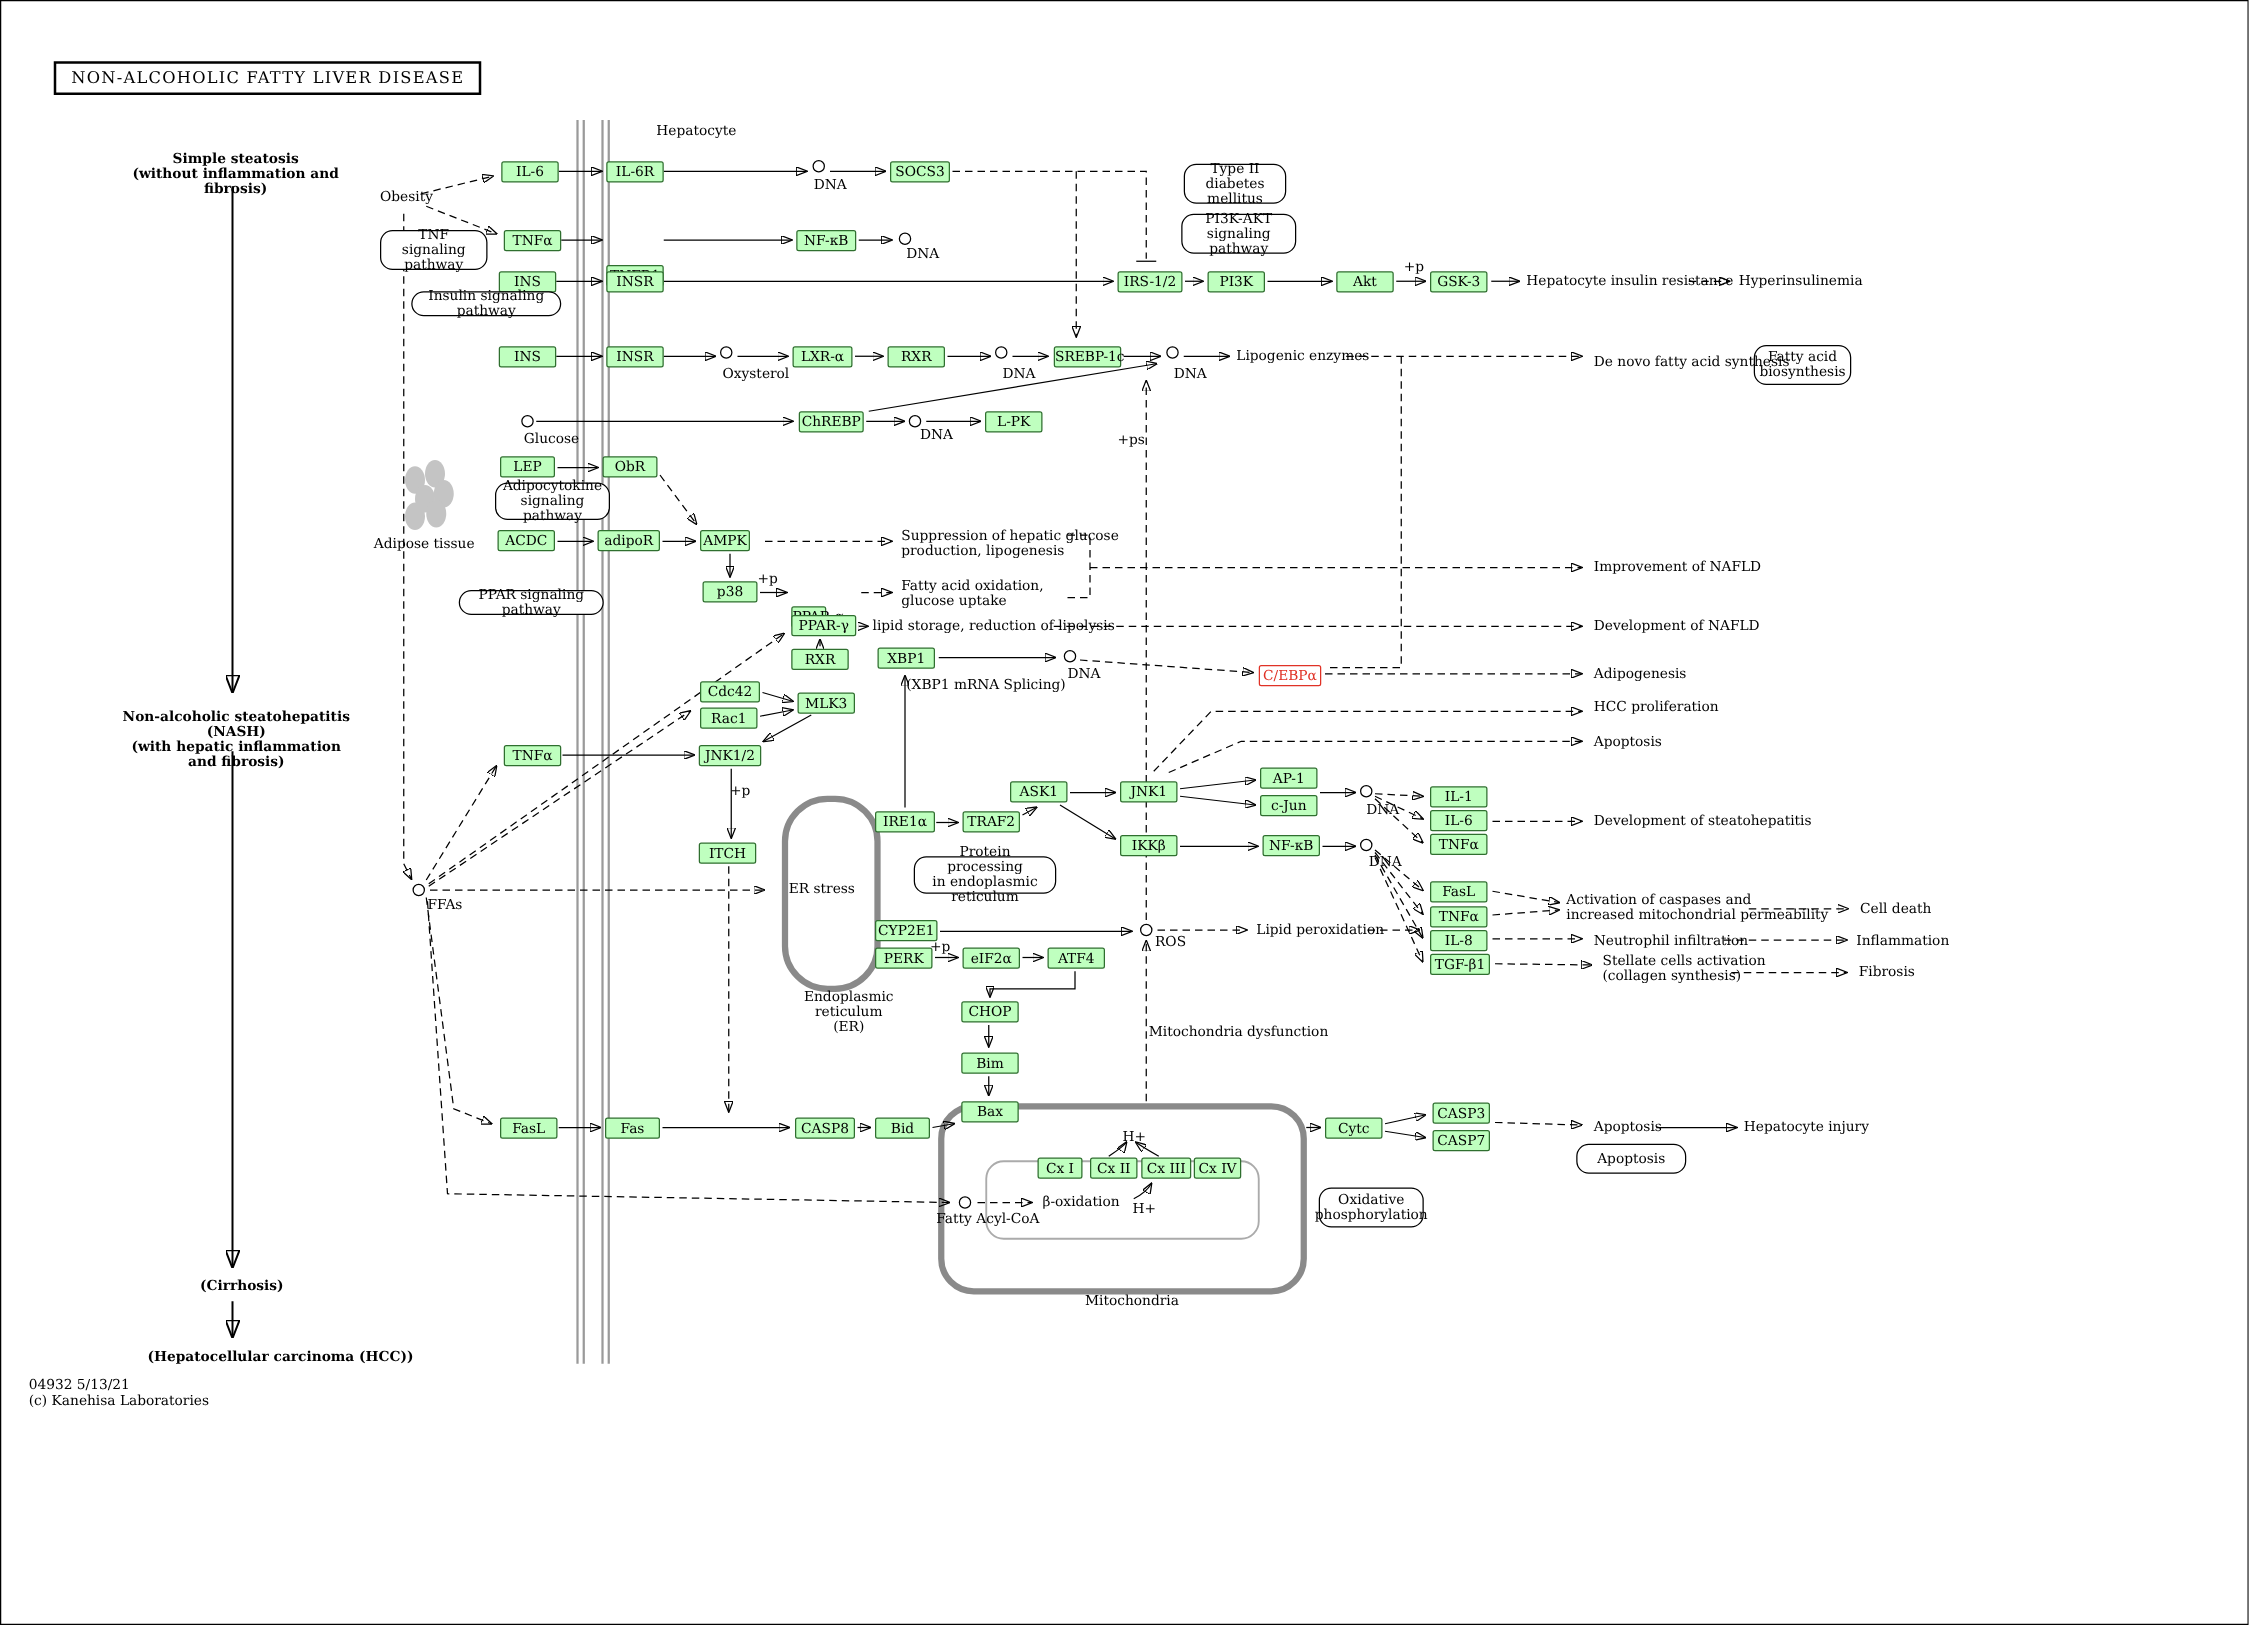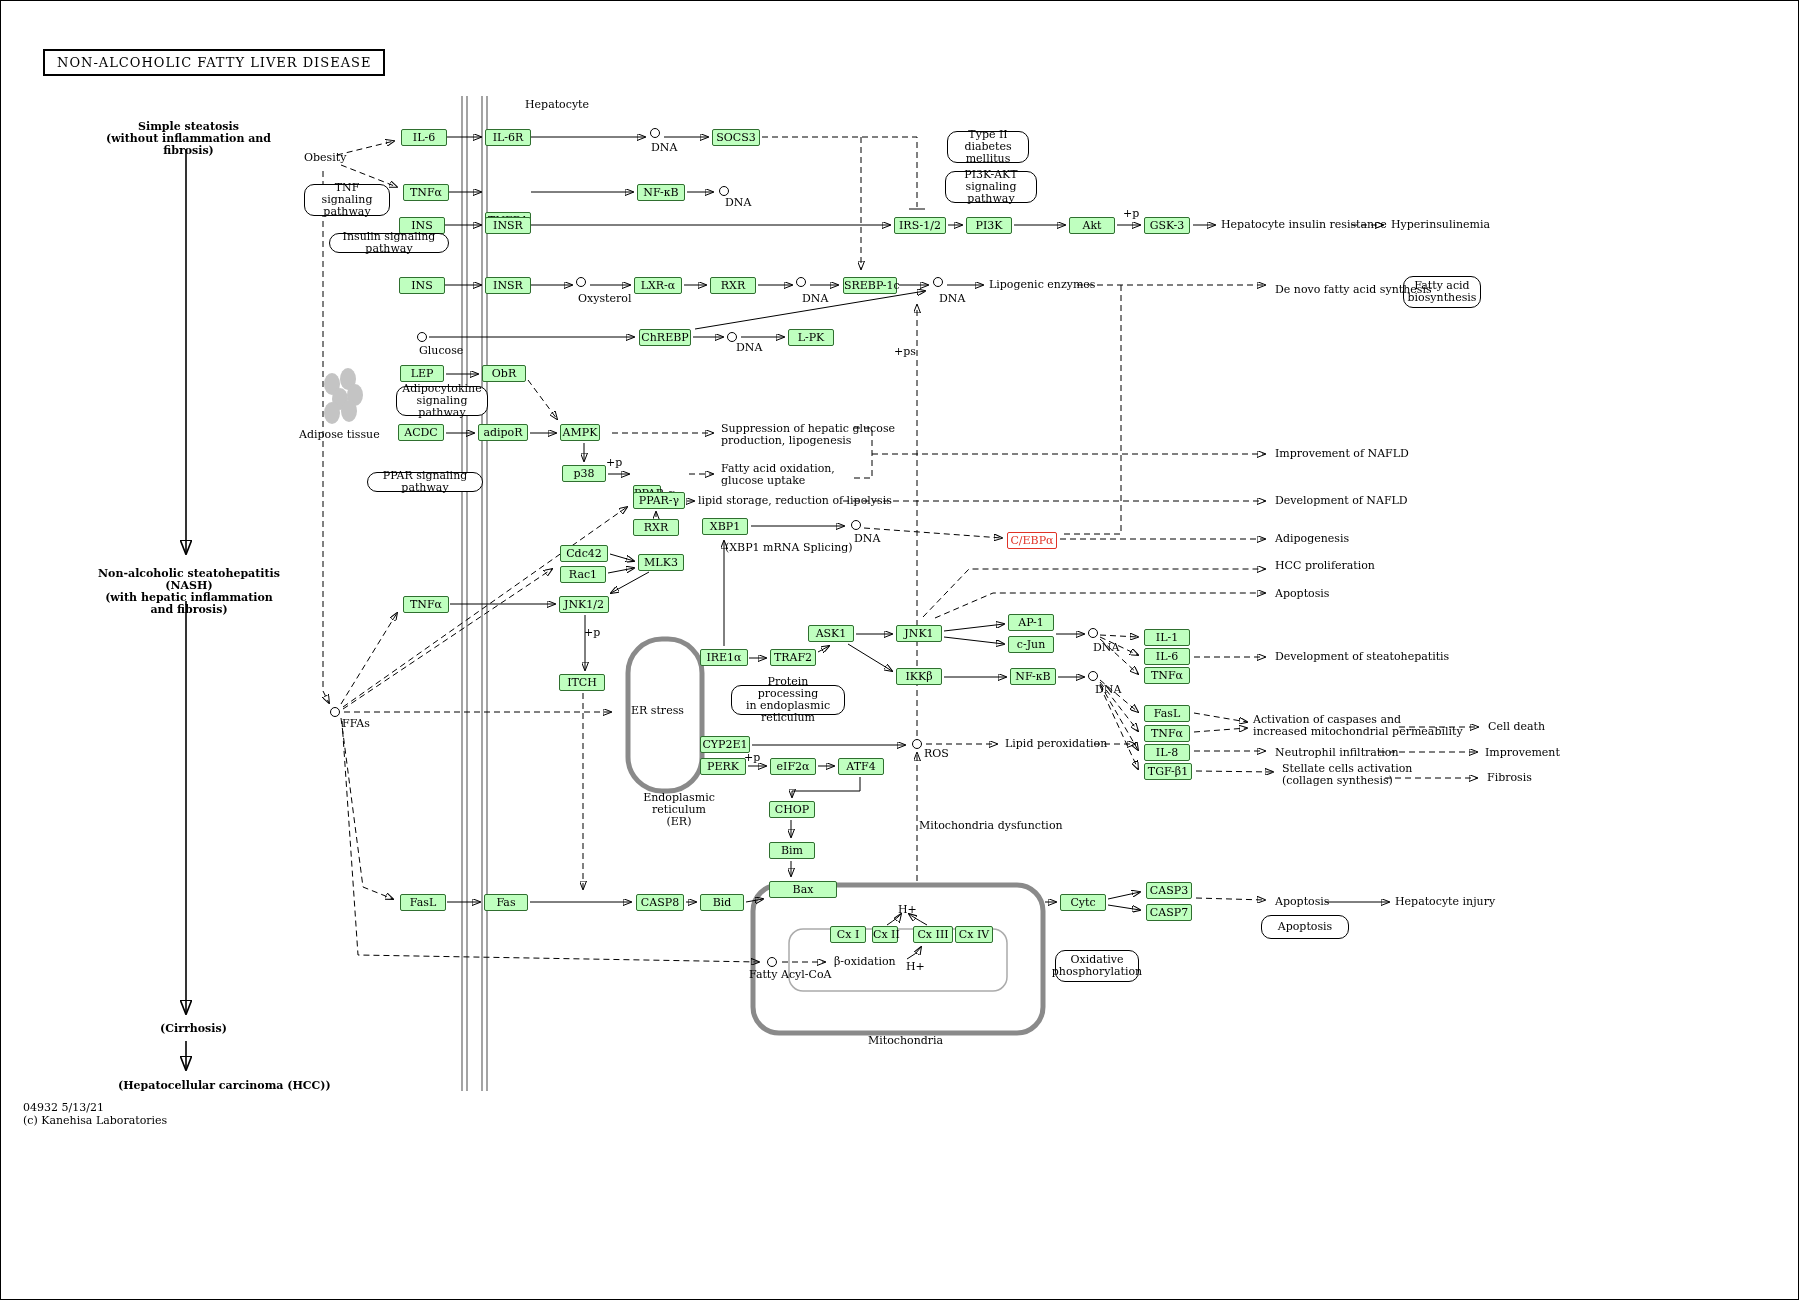--- a/index.html
+++ b/index.html
@@ -242,30 +242,30 @@
     <div class="gene" style="left: 1143px; top: 704px; width: 46px;">FasL</div>
     <div class="gene" style="left: 1143px; top: 724px; width: 46px;">TNFα</div>
     <div class="gene" style="left: 1143px; top: 743px; width: 46px;">IL-8</div>
     <div class="gene" style="left: 1143px; top: 762px; width: 48px;">TGF-β1</div>
     <div class="gene" style="left: 699px; top: 735px; width: 50px;">CYP2E1</div>
     <div class="gene" style="left: 699px; top: 757px; width: 46px;">PERK</div>
     <div class="gene" style="left: 769px; top: 757px; width: 46px;">eIF2α</div>
     <div class="gene" style="left: 837px; top: 757px; width: 46px;">ATF4</div>
     <div class="gene" style="left: 768px; top: 800px; width: 46px;">CHOP</div>
     <div class="gene" style="left: 768px; top: 841px; width: 46px;">Bim</div>
-    <div class="gene" style="left: 768px; top: 880px; width: 68px;">Bax</div>
+    <div class="gene" style="left: 768px; top: 880px; width: 46px;">Bax</div>
     <div class="gene" style="left: 399px; top: 893px; width: 46px;">FasL</div>
     <div class="gene" style="left: 483px; top: 893px; width: 44px;">Fas</div>
     <div class="gene" style="left: 635px; top: 893px; width: 48px;">CASP8</div>
     <div class="gene" style="left: 699px; top: 893px; width: 44px;">Bid</div>
     <div class="gene" style="left: 1059px; top: 893px; width: 46px;">Cytc</div>
     <div class="gene" style="left: 1145px; top: 881px; width: 46px;">CASP3</div>
     <div class="gene" style="left: 1145px; top: 903px; width: 46px;">CASP7</div>
     <div class="gene" style="left: 829px; top: 925px; width: 36px;">Cx I</div>
-    <div class="gene" style="left: 871px; top: 925px; width: 26px;">Cx II</div>
+    <div class="gene" style="left: 871px; top: 925px; width: 38px;">Cx II</div>
     <div class="gene" style="left: 912px; top: 925px; width: 40px;">Cx III</div>
     <div class="gene" style="left: 954px; top: 925px; width: 38px;">Cx IV</div>
     <div class="gene red" style="left: 1006px; top: 531px; width: 50px;">C/EBPα</div>
     <div class="ref" style="left: 303px; top: 183px; width: 86px; height: 32px;">TNF
 signaling pathway</div>
     <div class="ref" style="left: 328px; top: 232px; width: 120px; height: 20px;">Insulin signaling pathway</div>
     <div class="ref" style="left: 946px; top: 130px; width: 82px; height: 32px;">Type II
 diabetes mellitus</div>
     <div class="ref" style="left: 944px; top: 170px; width: 92px; height: 32px;">PI3K-AKT
 signaling pathway</div>
@@ -313,21 +313,21 @@
     <div class="lbl" style="left: 1094px; top: 683px;">DNA</div>
     <div class="lbl" style="left: 1274px; top: 650px;">Development of steatohepatitis</div>
     <div class="lbl" style="left: 630px; top: 704px;">ER stress</div>
     <div class="lbl" style="left: 341px; top: 717px;">FFAs</div>
     <div class="lbl" style="left: 923px; top: 747px;">ROS</div>
     <div class="lbl" style="left: 1004px; top: 737px;">Lipid peroxidation</div>
     <div class="lbl" style="left: 1252px; top: 713px;">Activation of caspases and
 increased mitochondrial permeability</div>
     <div class="lbl" style="left: 1487px; top: 720px;">Cell death</div>
     <div class="lbl" style="left: 1274px; top: 746px;">Neutrophil infiltration</div>
-    <div class="lbl" style="left: 1484px; top: 746px;">Improvement</div>
+    <div class="lbl" style="left: 1484px; top: 746px;">Inflammation</div>
     <div class="lbl" style="left: 1281px; top: 762px;">Stellate cells activation
 (collagen synthesis)</div>
     <div class="lbl" style="left: 1486px; top: 771px;">Fibrosis</div>
     <div class="lbl" style="left: 743px; top: 751px;">+p</div>
     <div class="lbl" style="left: 628px; top: 791px; width: 100px; text-align: center;">Endoplasmic reticulum
 (ER)</div>
     <div class="lbl" style="left: 918px; top: 819px;">Mitochondria dysfunction</div>
     <div class="lbl" style="left: 1274px; top: 895px;">Apoptosis</div>
     <div class="lbl" style="left: 1394px; top: 895px;">Hepatocyte injury</div>
     <div class="lbl" style="left: 833px; top: 955px;">β-oxidation</div>

